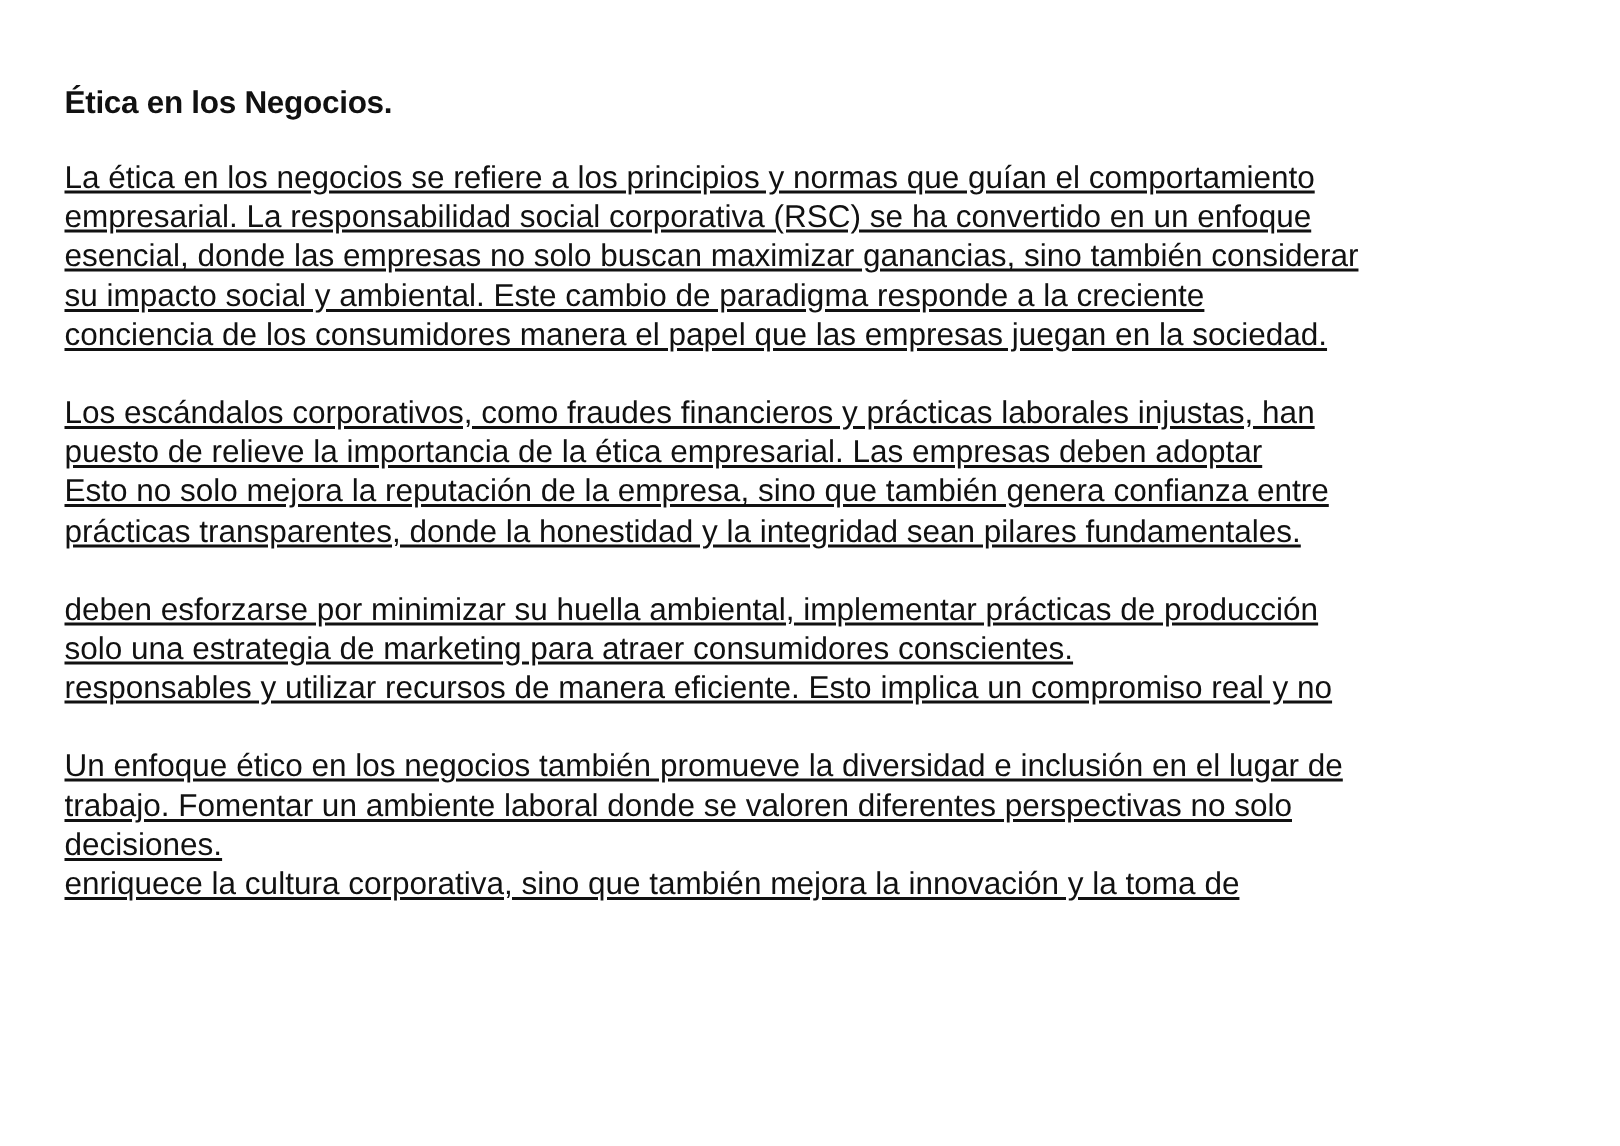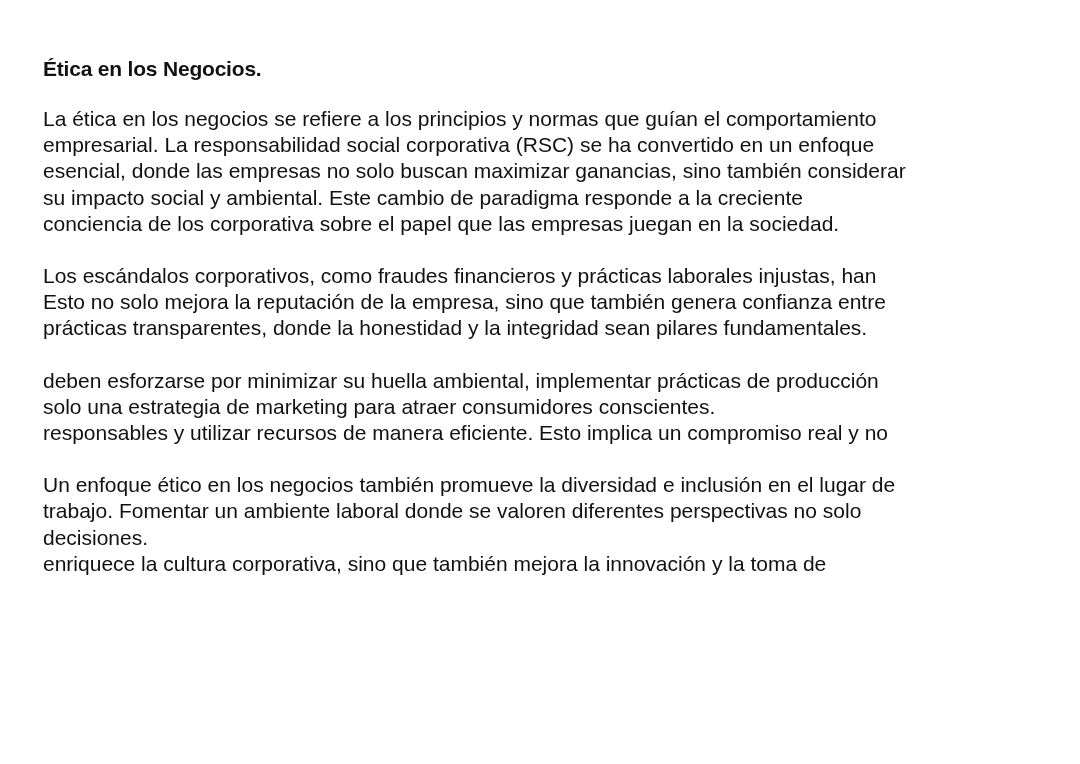--- a/index.html
+++ b/index.html
@@ -27,41 +27,43 @@
       line-height: 30px;
       margin: 0 0 22px 0;
       letter-spacing: -0.2px;
     }
     .para {
       margin: 0 0 26px 0;
       font-size: 21px;
       line-height: 26.2px;
       letter-spacing: 0px;
       white-space: nowrap;
+      text-decoration: underline;
     }
     .line {
       display: block;
     }
   </style>
 </head>
 <body>
 
 <div class="page">
   <div class="title">Ética en los Negocios.</div>
 
   <p class="para">
     <span class="line">La ética en los negocios se refiere a los principios y normas que guían el comportamiento</span>
     <span class="line">empresarial. La responsabilidad social corporativa (RSC) se ha convertido en un enfoque</span>
     <span class="line">esencial, donde las empresas no solo buscan maximizar ganancias, sino también considerar</span>
     <span class="line">su impacto social y ambiental. Este cambio de paradigma responde a la creciente</span>
-    <span class="line">conciencia de los corporativa sobre el papel que las empresas juegan en la sociedad.</span>
+    <span class="line">conciencia de los consumidores manera el papel que las empresas juegan en la sociedad.</span>
   </p>
 
   <p class="para">
     <span class="line">Los escándalos corporativos, como fraudes financieros y prácticas laborales injustas, han</span>
+    <span class="line">puesto de relieve la importancia de la ética empresarial. Las empresas deben adoptar</span>
     <span class="line">Esto no solo mejora la reputación de la empresa, sino que también genera confianza entre</span>
     <span class="line">prácticas transparentes, donde la honestidad y la integridad sean pilares fundamentales.</span>
   </p>
 
   <p class="para">
     <span class="line">deben esforzarse por minimizar su huella ambiental, implementar prácticas de producción</span>
     <span class="line">solo una estrategia de marketing para atraer consumidores conscientes.</span>
     <span class="line">responsables y utilizar recursos de manera eficiente. Esto implica un compromiso real y no</span>
   </p>
 

